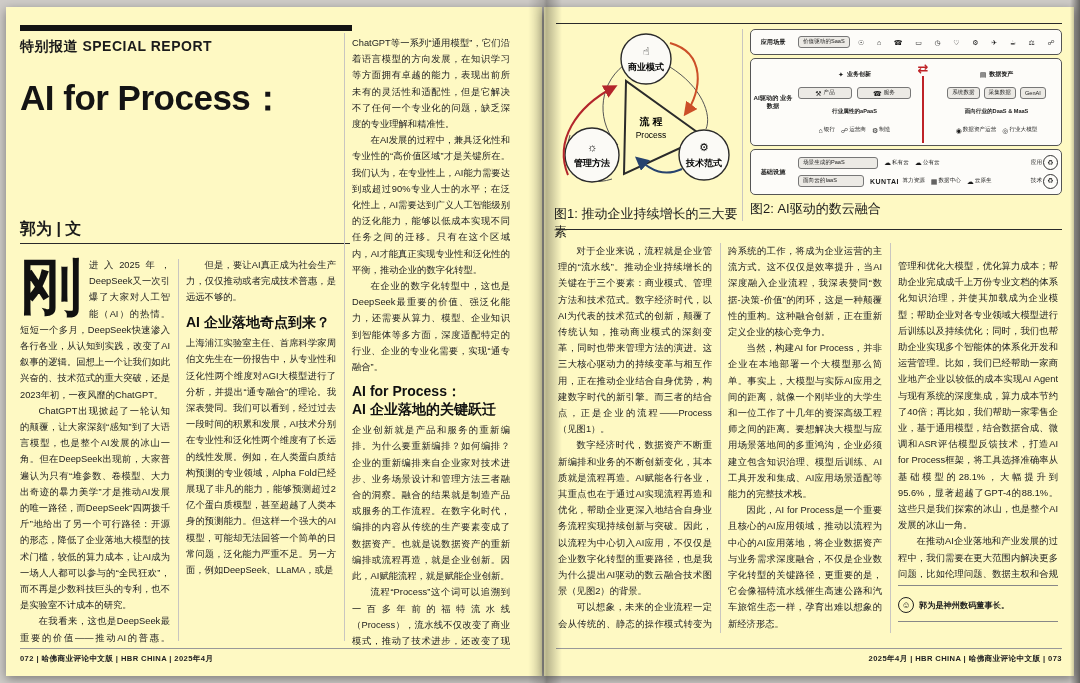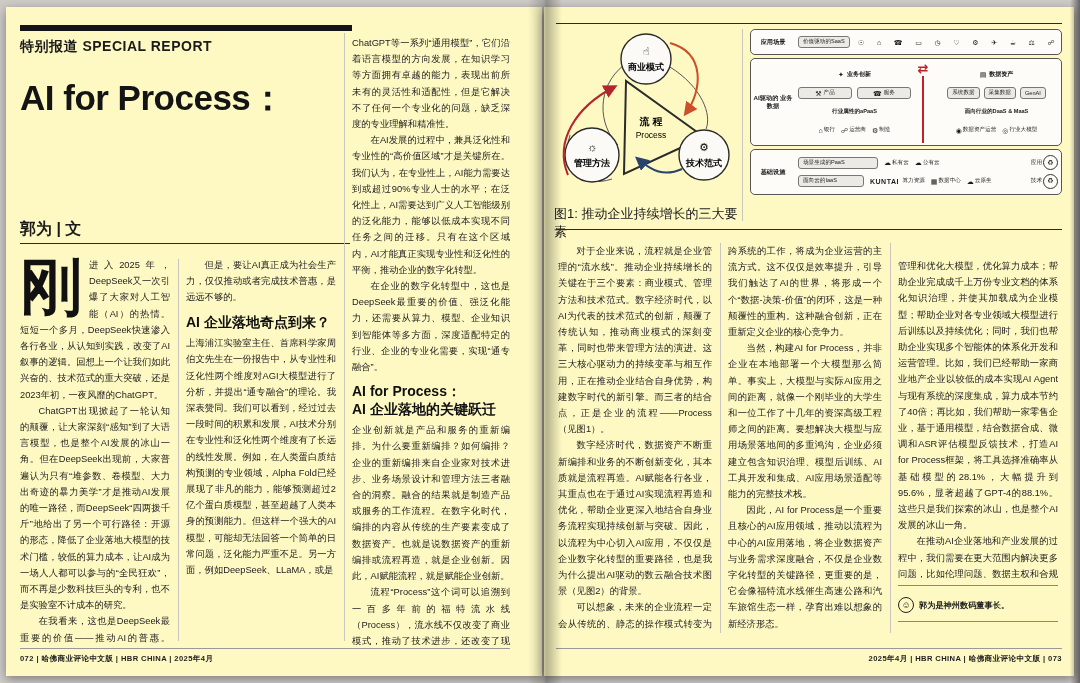--- a/index.html
+++ b/index.html
@@ -257,35 +257,36 @@
                 <span>云原生</span>
               </span>
             <span style="flex:1;"></span>
             <span class="iconitem">
                 <span>技术</span>
                 <span class="sidecircle">♻</span>
               </span>
           </div>
         </div>
       </div>
+      <div class="figcap" style="margin-top:5px;">图2: AI驱动的数云融合</div>
     </div>
 
     <div class="rule" style="left:12px;top:222px;width:506px;height:1.4px;"></div>
 
     <div class="vline" style="left:176px;top:236px;height:390px;"></div>
     <div class="vline" style="left:346px;top:236px;height:390px;"></div>
 
     <div class="col" style="left:14px;top:236px;width:154px;height:388px;">
       <p>对于企业来说，流程就是企业管理的“流水线”。推动企业持续增长的关键在于三个要素：商业模式、管理方法和技术范式。数字经济时代，以AI为代表的技术范式的创新，颠覆了传统认知，推动商业模式的深刻变革，同时也带来管理方法的演进。这三大核心驱动力的持续变革与相互作用，正在推动企业结合自身优势，构建数字时代的新引擎。而三者的结合点，正是企业的流程——Process（见图1）。</p>
       <p>数字经济时代，数据资产不断重新编排和业务的不断创新变化，其本质就是流程再造。AI赋能各行各业，其重点也在于通过AI实现流程再造和优化，帮助企业更深入地结合自身业务流程实现持续创新与突破。因此，以流程为中心切入AI应用，不仅仅是企业数字化转型的重要路径，也是我为什么提出AI驱动的数云融合技术图景（见图2）的背景。</p>
       <p>可以想象，未来的企业流程一定会从传统的、静态的操作模式转变为以智能体（Agent）为核心的动态编排与协作系统。也就是说，由“智能体”基于实时交互，完成任务分发，高效处理复杂、跨部门、</p>
     </div>
 
     <div class="col" style="left:184px;top:236px;width:154px;height:388px;">
-      <p class="noind">跨系统的工作，将成为企业运营的主流方式。这不仅仅是效率提升，引导我们触达了AI的世界，将形成一个个“数据-决策-价值”的闭环，这是一种颠覆性的重构。这种融合创新，正在重新定义企业的核心竞争力。</p>
+      <p class="noind">跨系统的工作，将成为企业运营的主流方式。这不仅仅是效率提升，当AI深度融入企业流程，我深表赞同“数据-决策-价值”的闭环，这是一种颠覆性的重构。这种融合创新，正在重新定义企业的核心竞争力。</p>
       <p>当然，构建AI for Process，并非企业在本地部署一个大模型那么简单。事实上，大模型与实际AI应用之间的距离，就像一个刚毕业的大学生和一位工作了十几年的资深高级工程师之间的距离。要想解决大模型与应用场景落地间的多重鸿沟，企业必须建立包含知识治理、模型后训练、AI工具开发和集成、AI应用场景适配等能力的完整技术栈。</p>
       <p>因此，AI for Process是一个重要且核心的AI应用领域，推动以流程为中心的AI应用落地，将企业数据资产与业务需求深度融合，不仅是企业数字化转型的关键路径，更重要的是，它会像福特流水线催生高速公路和汽车旅馆生态一样，孕育出难以想象的新经济形态。</p>
 
     </div>
 
     <div class="col" style="left:354px;top:251px;width:160px;height:320px;">
       <p class="noind">管理和优化大模型，优化算力成本；帮助企业完成成千上万份专业文档的体系化知识治理，并使其加载成为企业模型；帮助企业对各专业领域大模型进行后训练以及持续优化；同时，我们也帮助企业实现多个智能体的体系化开发和运营管理。比如，我们已经帮助一家商业地产企业以较低的成本实现AI Agent与现有系统的深度集成，算力成本节约了40倍；再比如，我们帮助一家零售企业，基于通用模型，结合数据合成、微调和ASR评估模型反馈技术，打造AI for Process框架，将工具选择准确率从基础模型的28.1%，大幅提升到95.6%，显著超越了GPT-4的88.1%。这些只是我们探索的冰山，也是整个AI发展的冰山一角。</p>
       <p>在推动AI企业落地和产业发展的过程中，我们需要在更大范围内解决更多问题，比如伦理问题、数据主权和合规问题等等，这些需要全球、全社会和全生态的共同努力。■</p>
     </div>
 

